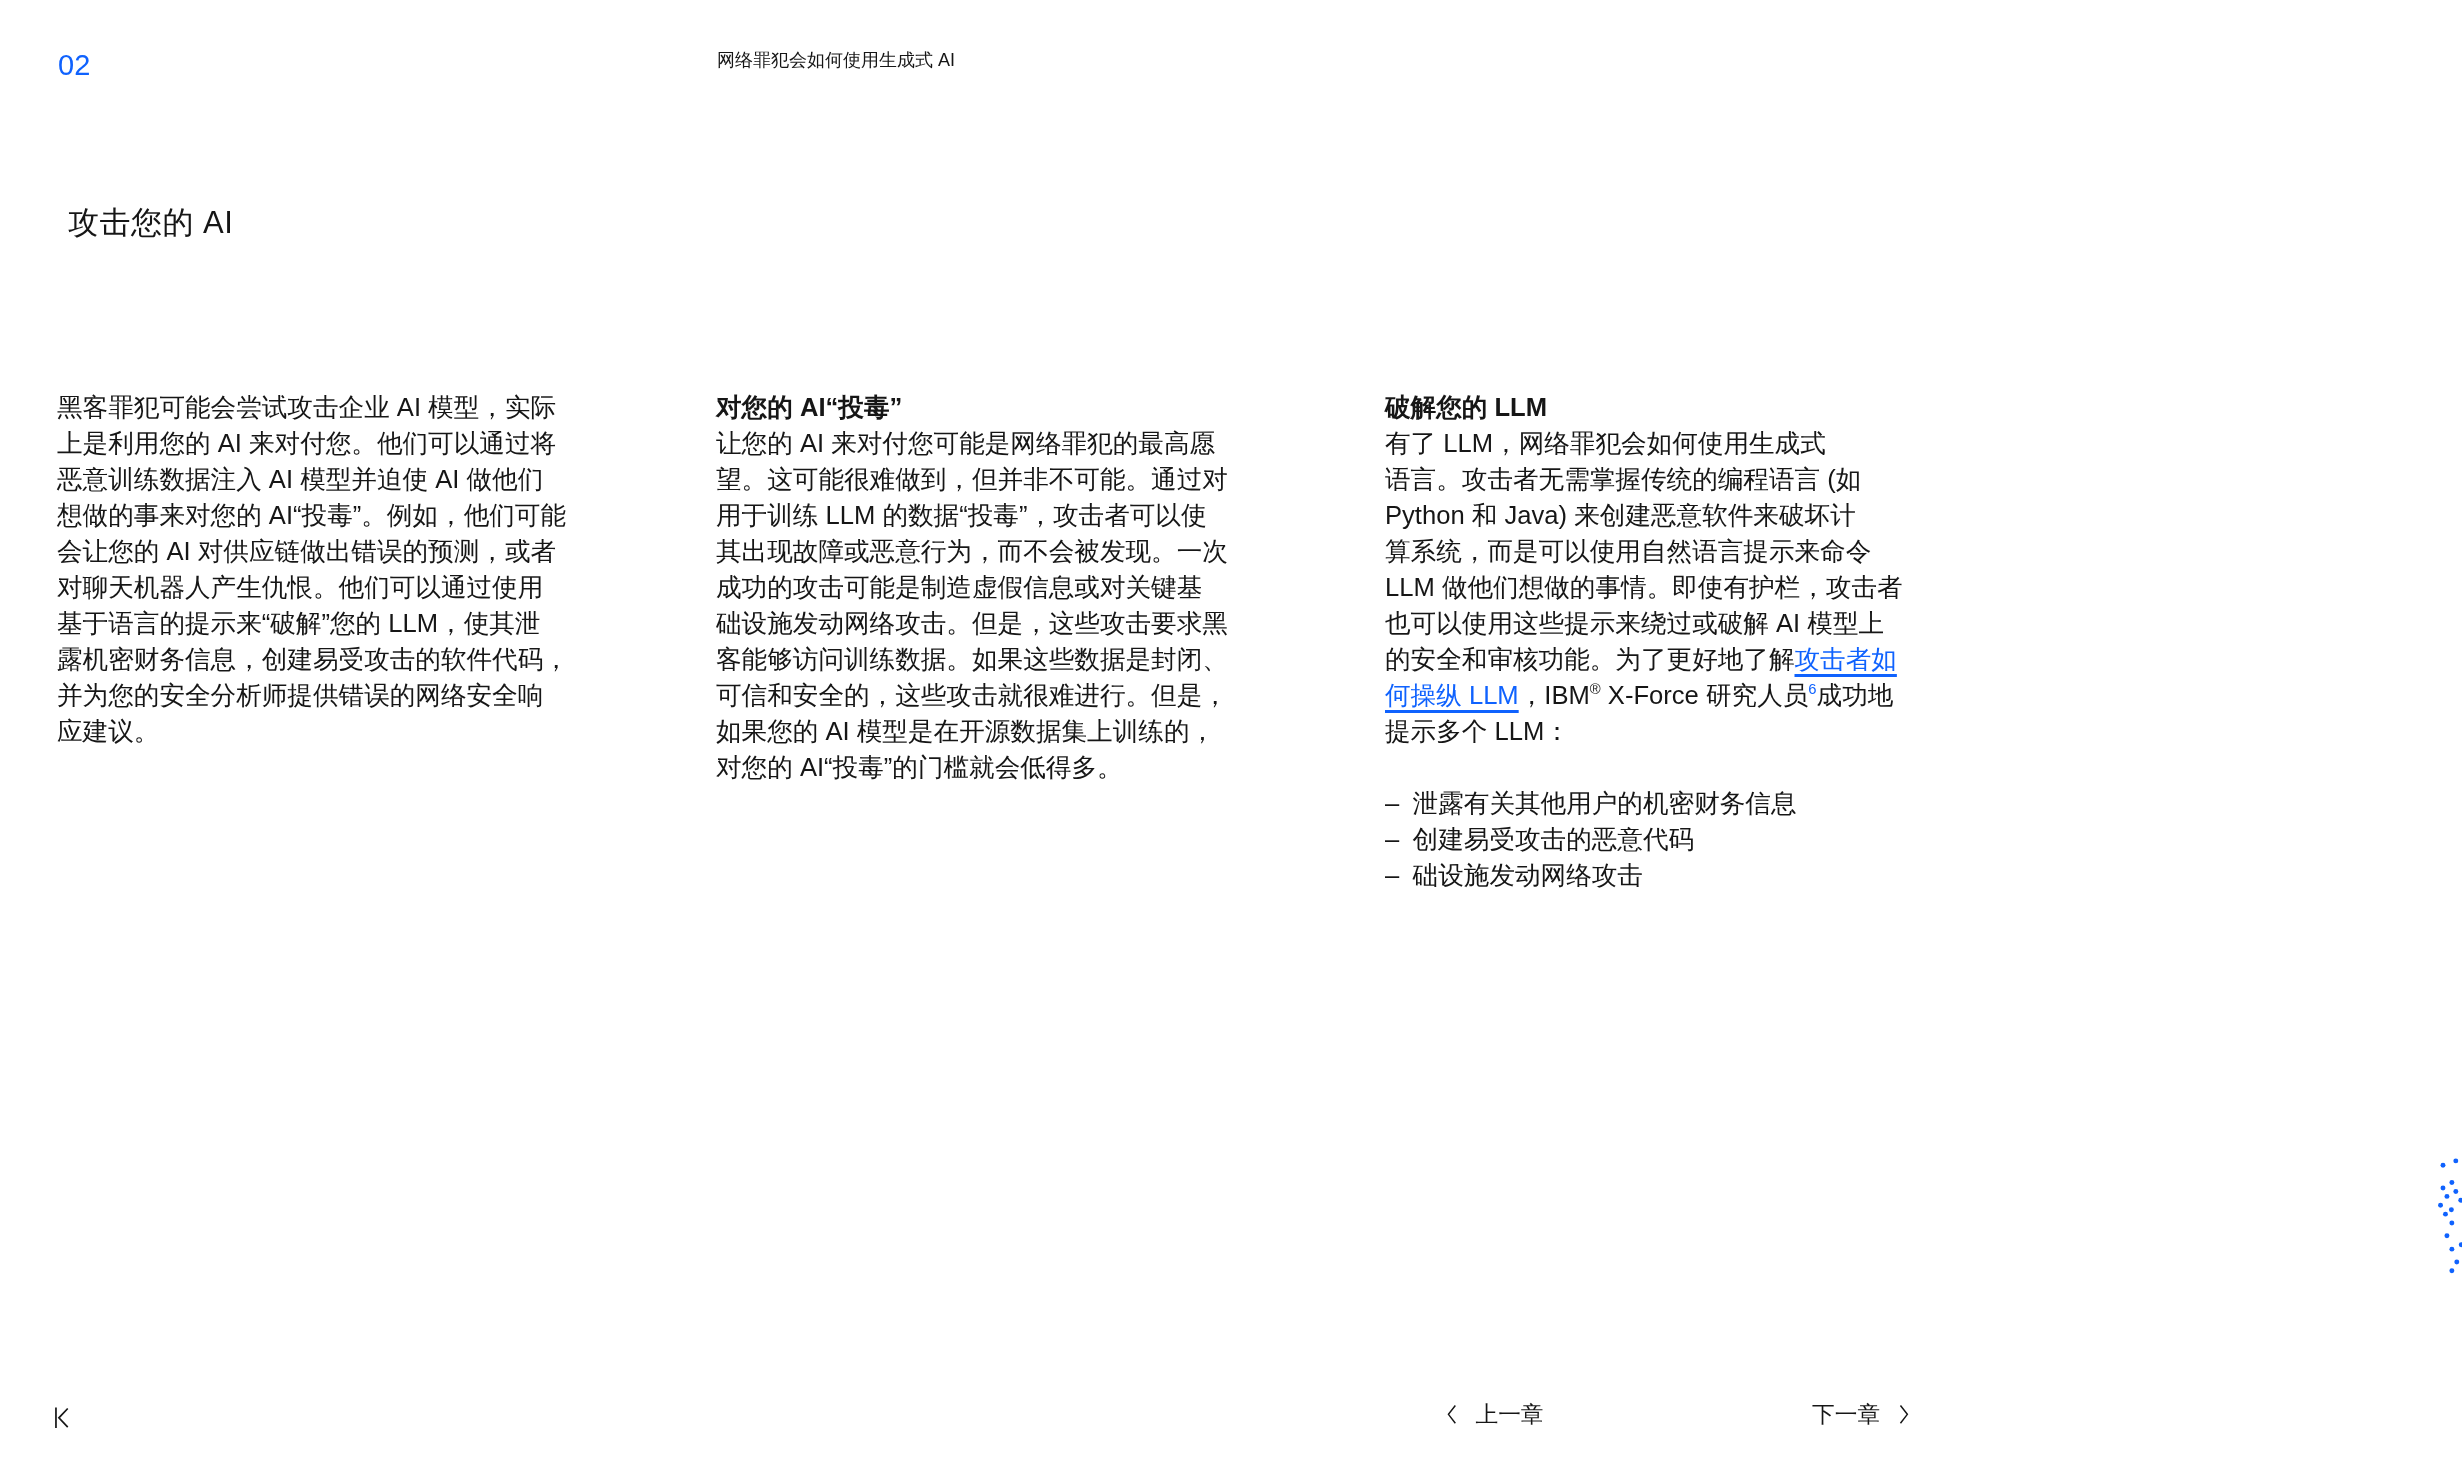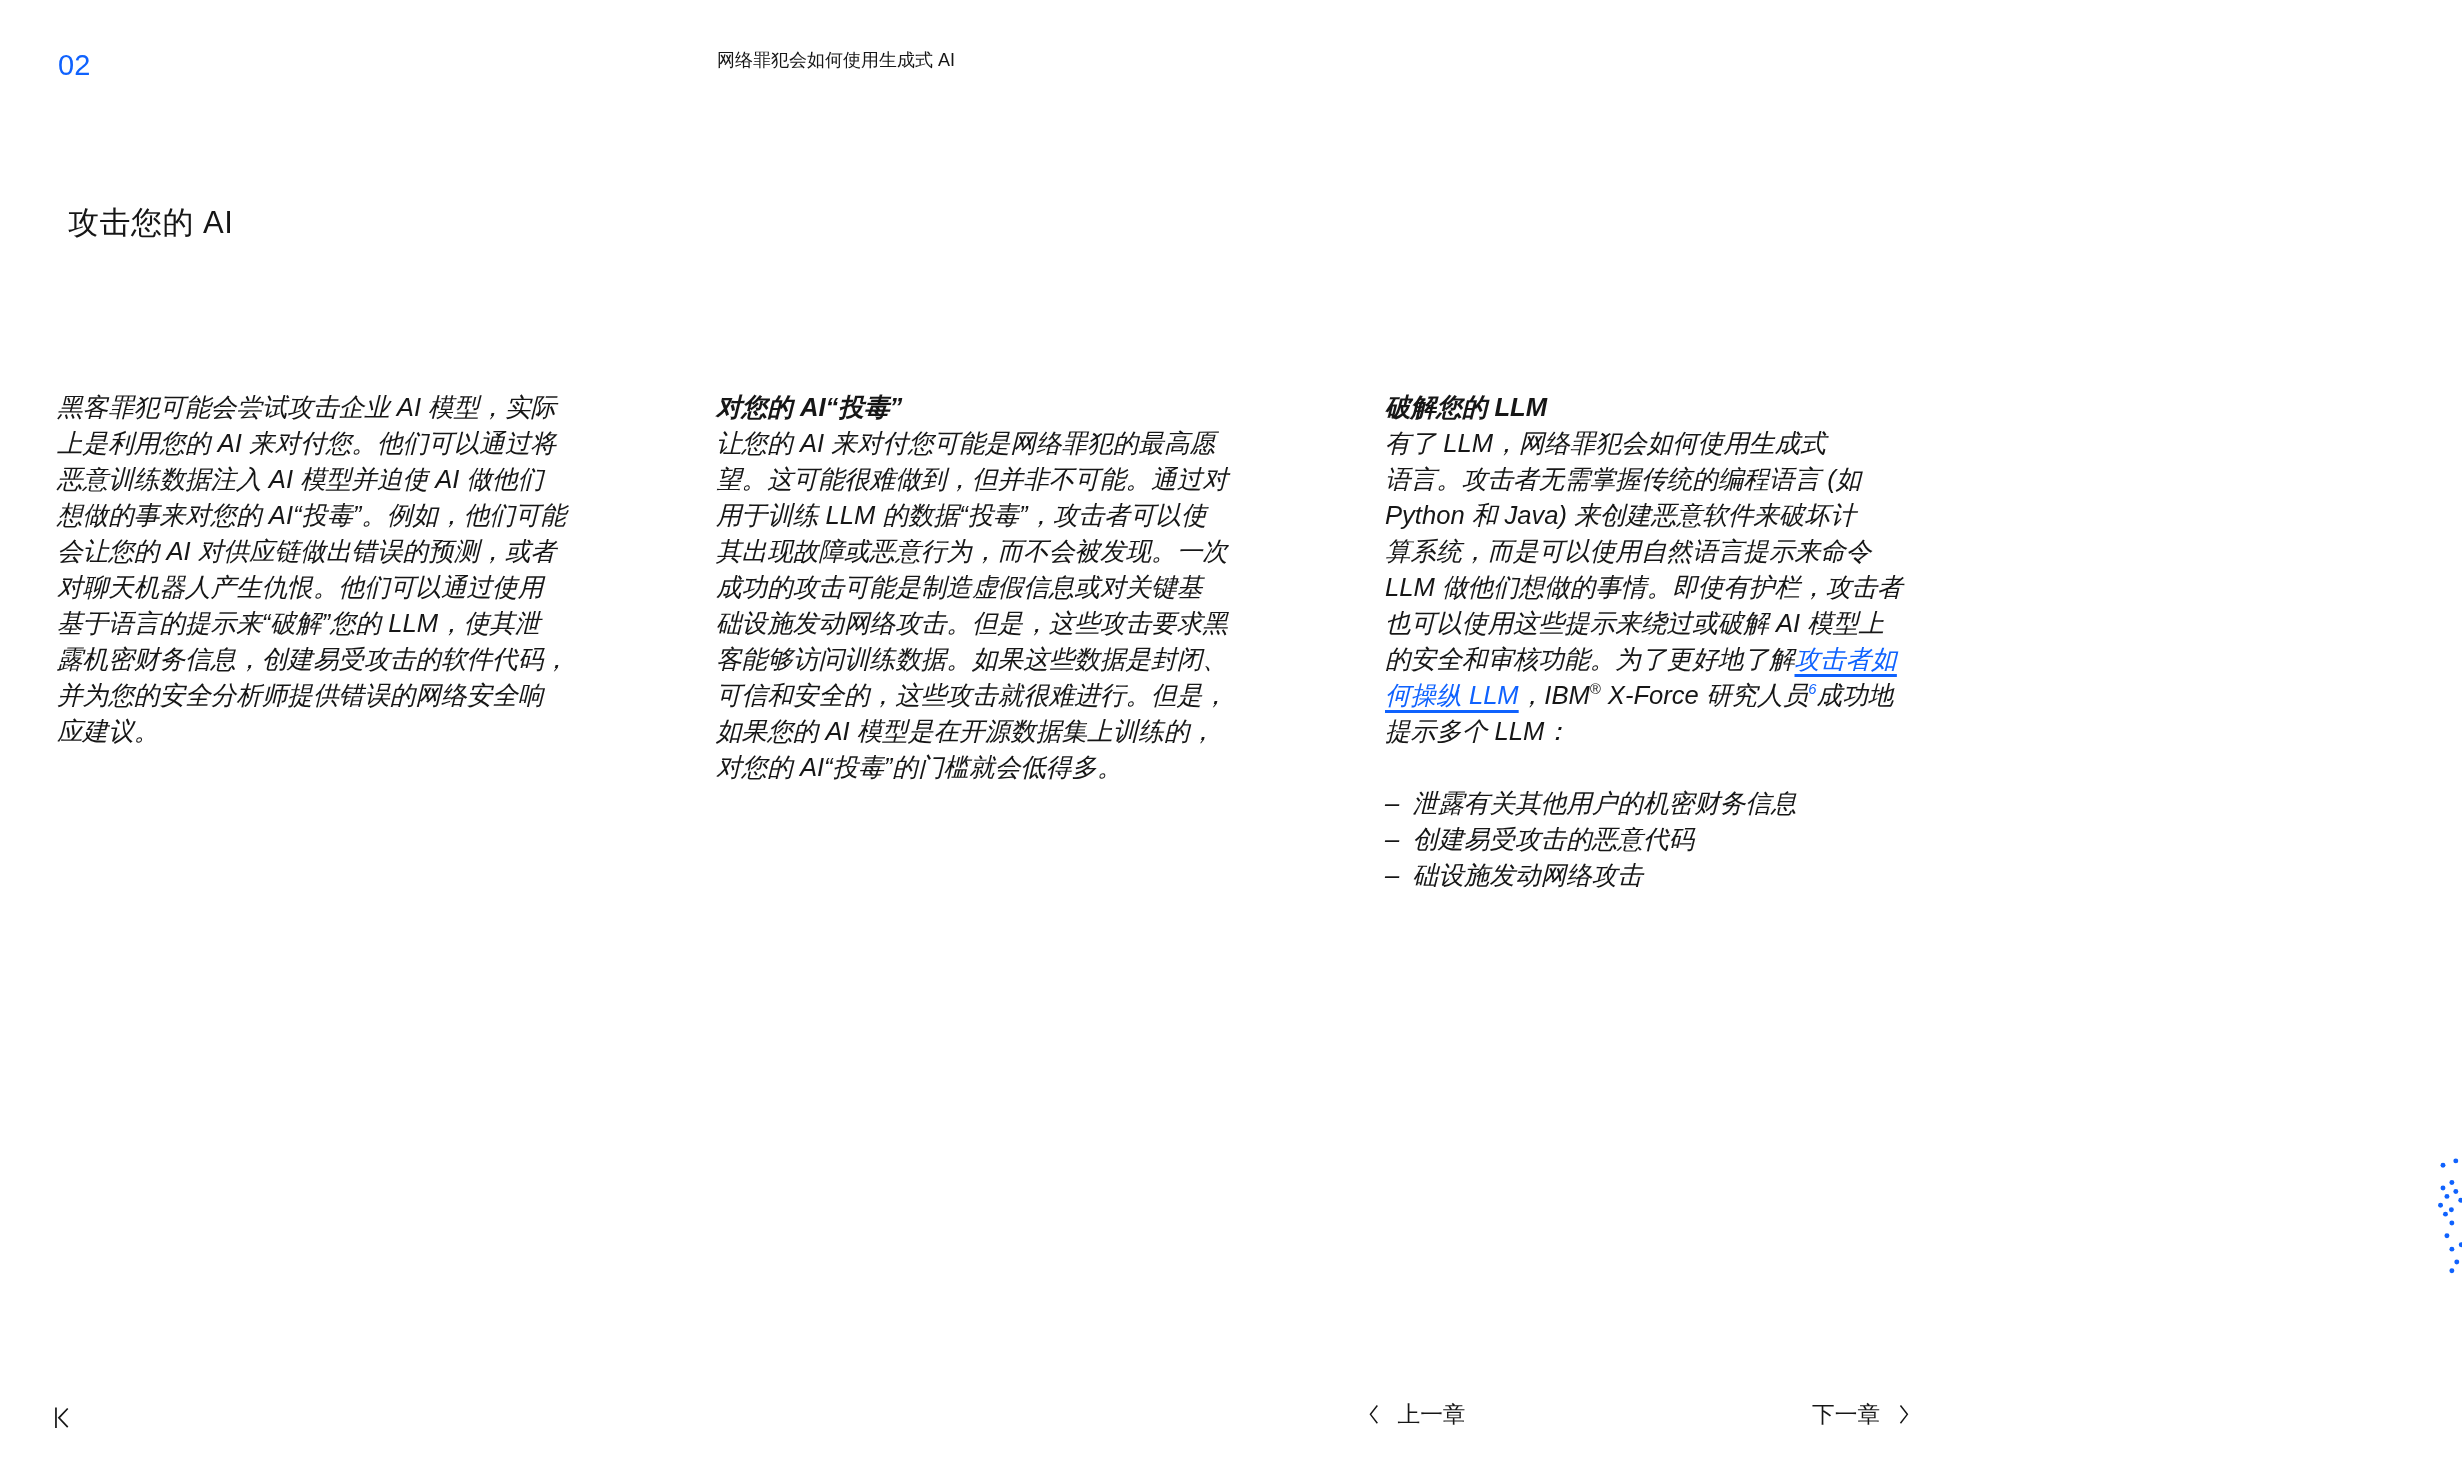--- a/index.html
+++ b/index.html
@@ -25,21 +25,21 @@
 
   
   .page-title {
     position: absolute; left: 56px; top: 193px;
     margin: 12px;
     font-size: 31px; font-weight: 300; line-height: 1.15;
     color: #161616; letter-spacing: 0.5px;
   }
 
   
-  .col { position: absolute; top: 389px; width: 542px; font-style: italic; }
+  .col { position: absolute; top: 389px; width: 542px; }
   .col-1 { left: 57px; }
   .col-2 { left: 716px; }
   .col-3 { left: 1385px; }
 
   .line {
     height: 36px; line-height: 36px;
     font-size: 25.6px; white-space: nowrap; color: #161616;
   }
   .heading { font-weight: 700; }
 
@@ -72,21 +72,21 @@
   
   .footer-first {
     position: absolute; left: 54px; top: 1406px;
     width: 16.7px; height: 23.6px; cursor: pointer;
   }
   .nav-btn {
     position: absolute; top: 1399px;
     display: flex; align-items: center; gap: 17.7px;
     height: 31.5px; font-size: 22.7px; color: #161616; cursor: pointer;
   }
-  .nav-prev { left: 1368px; }
+  .nav-prev { left: 1446px; }
   .nav-next { left: 1812px; }
   .nav-btn svg { display: block; }
 </style>
 </head>
 <body>
 
 <div class="page">
 
   <span class="chapter-num">02</span>
   <span class="running-header">网络罪犯会如何使用生成式 AI</span>

